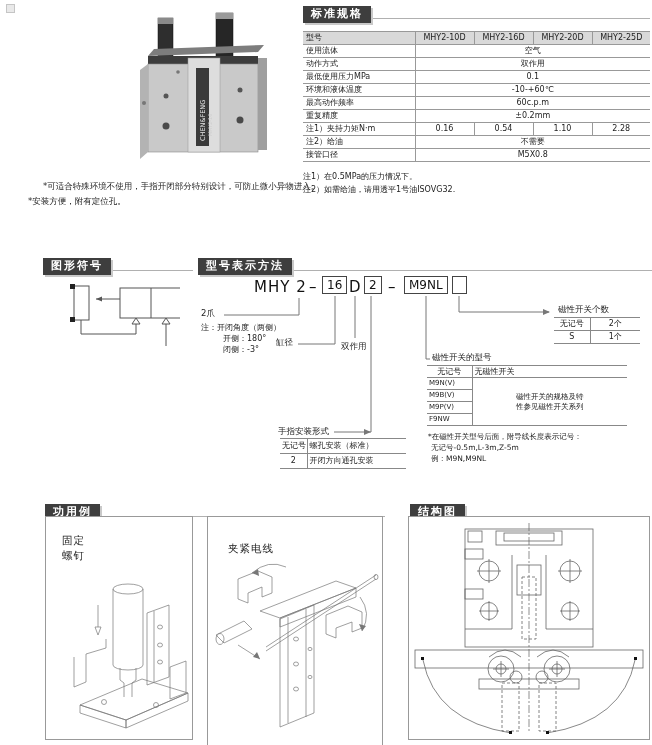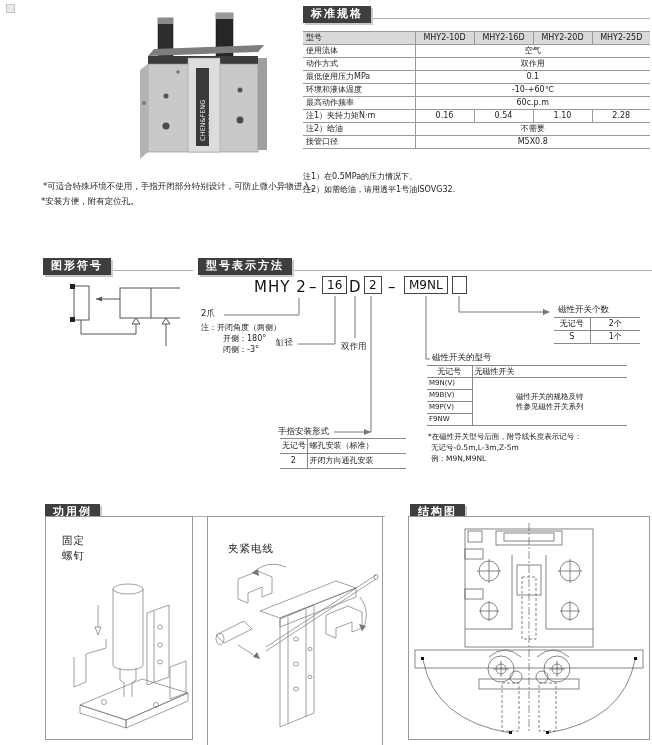--- a/index.html
+++ b/index.html
@@ -78,21 +78,21 @@
       <circle cx="140" cy="82" r="2.5" fill="#555"></circle>
       <circle cx="140" cy="112" r="3.5" fill="#4a4a4a"></circle>
       <circle cx="44" cy="95" r="2" fill="#777"></circle>
       <circle cx="78" cy="64" r="1.8" fill="#777"></circle>
     </g>
     <text transform="translate(105,133) rotate(-90)" font-size="6.5" fill="#e8e8e8">CHEN&amp;FENG</text>
     <text transform="translate(112,128) rotate(-90)" font-size="5" fill="#cfcfcf">MHY2-16</text>
   </svg>
 
   <div class="bullet" style="left:43px;top:179px;">*可适合特殊环境不使用，手指开闭部分特别设计，可防止微小异物进入。</div>
-  <div class="bullet" style="left:41px;top:194px;">*安装方便，附有定位孔。</div>
+  <div class="bullet" style="left:28px;top:194px;">*安装方便，附有定位孔。</div>
 
   <div class="sec" style="left:303px;top:2px;width:347px;">
     <span class="secbox">标准规格</span>
   </div>
 
   <table class="spec" style="left:303px;top:23px;width:347px;margin-top:8px;">
     <colgroup>
         <col style="width:112px">
         <col style="width:59px">
         <col style="width:59px">
@@ -119,20 +119,24 @@
       <td class="l">最低使用压力MPa</td>
       <td class="v" colspan="4">0.1</td>
     </tr>
     <tr>
       <td class="l">环境和液体温度</td>
       <td class="v" colspan="4">-10-+60℃</td>
     </tr>
     <tr>
       <td class="l">最高动作频率</td>
       <td class="v" colspan="4">60c.p.m</td>
+    </tr>
+    <tr>
+      <td class="l">重复精度</td>
+      <td class="v" colspan="4">±0.2mm</td>
     </tr>
     <tr>
       <td class="l">注1）夹持力矩N·m</td>
       <td class="v">0.16</td>
       <td class="v">0.54</td>
       <td class="v">1.10</td>
       <td class="v">2.28</td>
     </tr>
     <tr>
       <td class="l">注2）给油</td>

